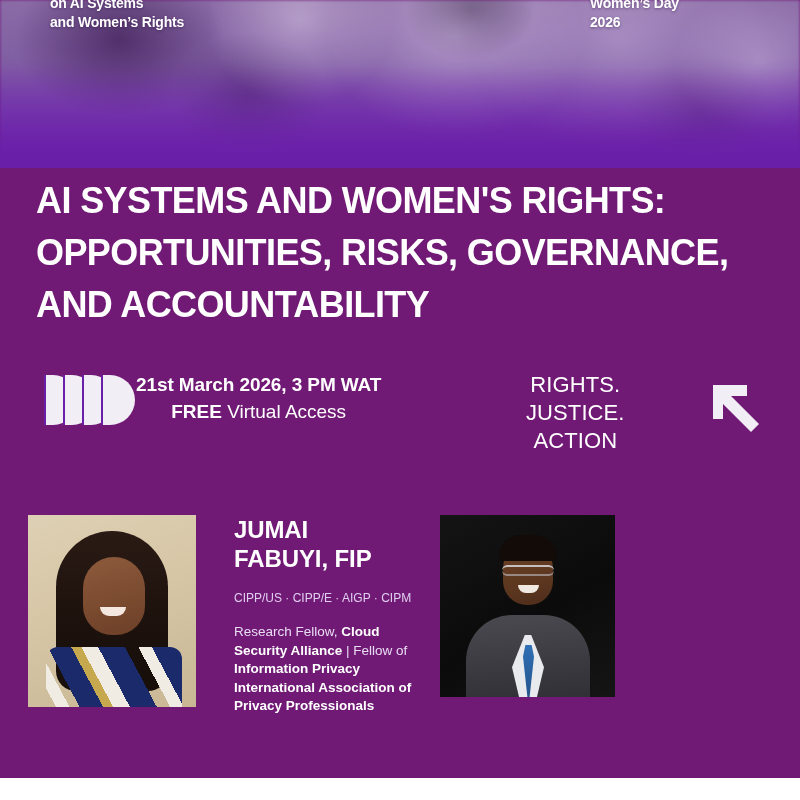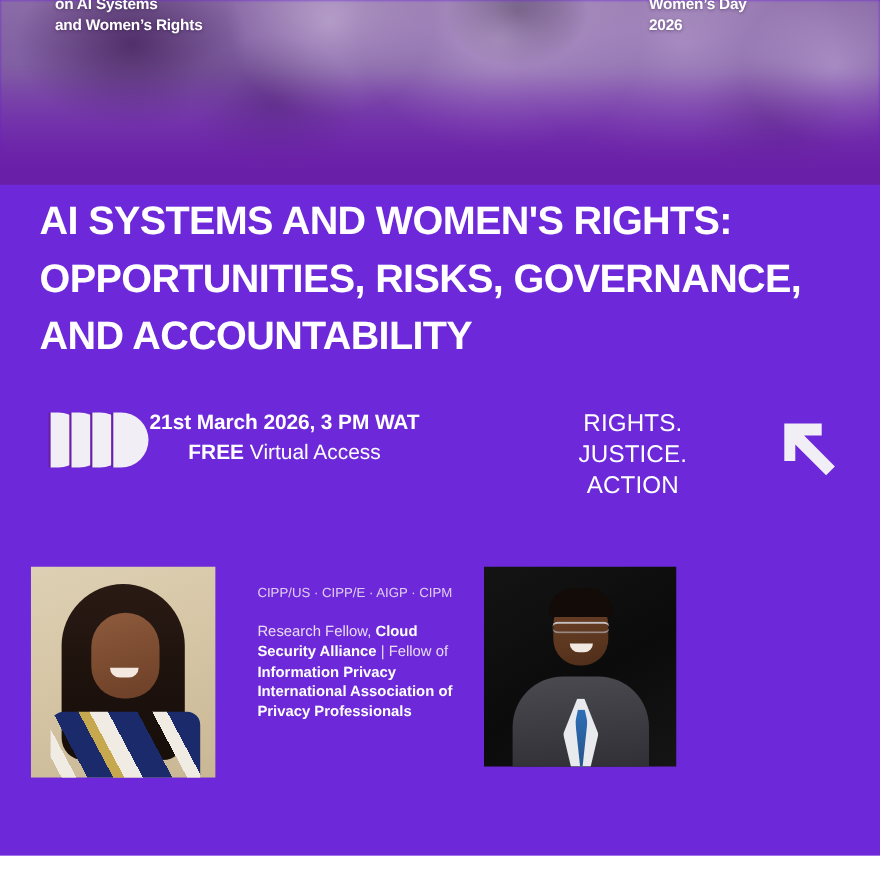--- a/index.html
+++ b/index.html
@@ -6,21 +6,21 @@
   html, body {
     width:800px; height:800px;
     background:#ffffff;
     font-family:"Liberation Sans", sans-serif;
     overflow:hidden;
   }
 
   .poster {
     position:relative;
     width:800px; height:778px;
-    background:#6d28d9;
+    background:#701a75;
     overflow:hidden;
   }
 
   
   .header-band {
     position:absolute; top:0; left:0;
     width:800px; height:168px;
     overflow:hidden;
   }
   .header-photo {
@@ -294,20 +294,24 @@
 
     <div class="speaker speaker-1">
       <div class="portrait">
         <div class="ph-bg-warm"></div>
         <div class="ph-hair"></div>
         <div class="ph-face"></div>
         <div class="ph-smile"></div>
         <div class="ph-body-stripe"></div>
       </div>
       <div class="sp-info sp-info-1">
+        <div class="sp-name">
+          <div>JUMAI</div>
+          <div>FABUYI, FIP</div>
+        </div>
         <div class="sp-creds">CIPP/US · CIPP/E · AIGP · CIPM</div>
         <div class="sp-bio"><span>Research Fellow, </span><b>Cloud Security Alliance</b><span> | Fellow of </span><b>Information Privacy International Association of Privacy Professionals</b></div>
       </div>
     </div>
 
     <div class="speaker speaker-2">
       <div class="portrait portrait-2">
         <div class="ph-bg-dark"></div>
         <div class="ph-suit"></div>
         <div class="ph-shirt"></div>

